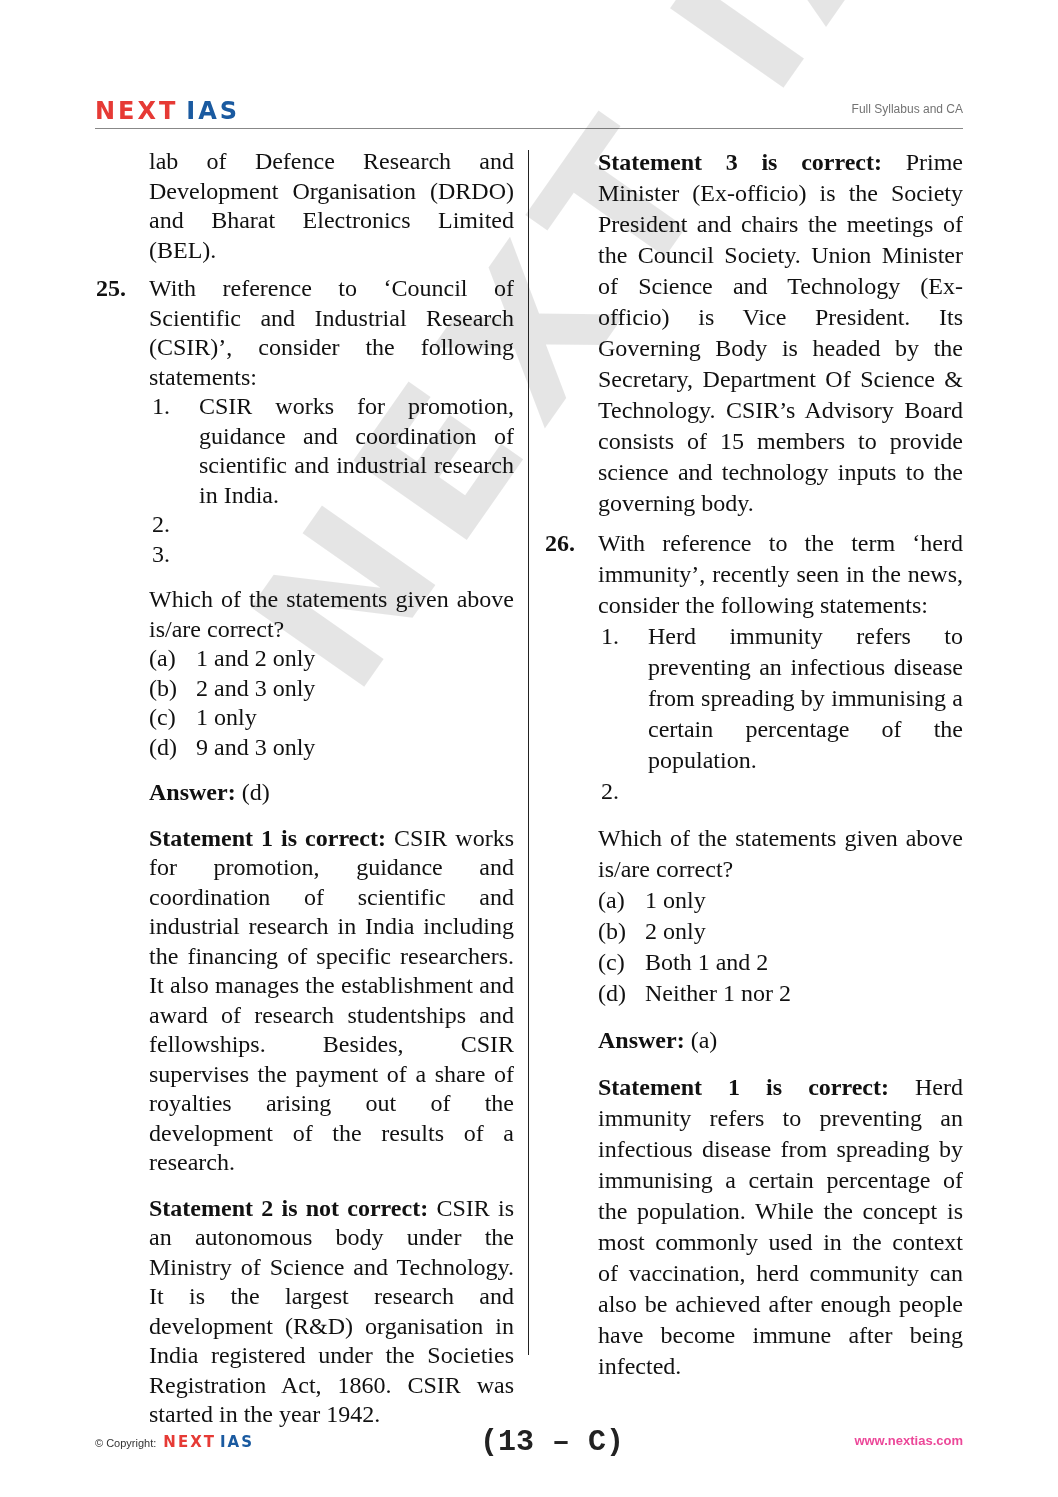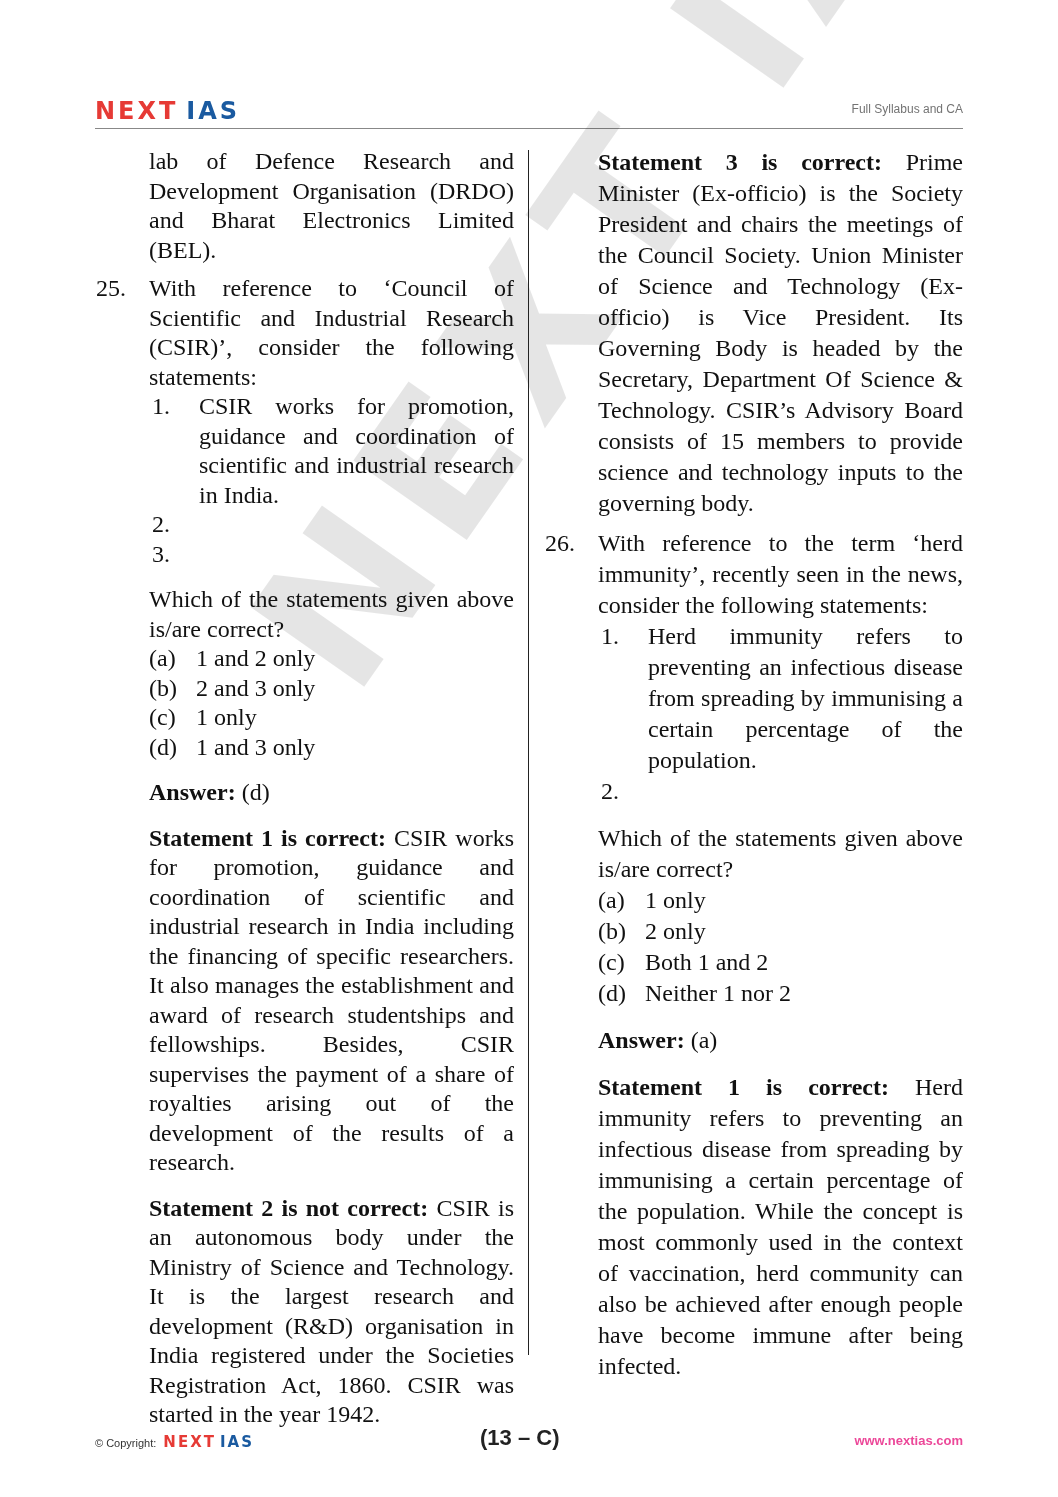--- a/index.html
+++ b/index.html
@@ -10,34 +10,34 @@
   .logo .ias { color:#1a5aa0; margin-left:8px; }
   .header-right { position:absolute; right:0; top:6px; font-family:"Liberation Sans", sans-serif; font-size:12px; color:#737373; }
   .header-rule { position:absolute; left:95px; top:128px; width:868px; height:1px; background:#888; }
   .col-divider { position:absolute; left:528px; top:150px; width:1px; height:1205px; background:#222; }
   .watermark { position:absolute; left:210px; top:600px; font-family:"DejaVu Sans", sans-serif; font-weight:bold; font-size:190px; color:rgba(0,0,0,0.10); transform:rotate(-55deg); transform-origin:left top; white-space:nowrap; letter-spacing:20px; pointer-events:none; }
   .col { position:absolute; top:147px; font-size:24px; line-height:29.5px; text-align:justify; }
   .col-left { left:96px; width:418px; }
   .col-right { left:545px; width:418px; line-height:31px; }
   .indent { padding-left:53px; }
   .qrow { display:flex; margin-top:9px; }
-  .qnum { width:53px; flex:none; font-weight:normal; }
+  .qnum { width:53px; flex:none; font-weight:bold; }
   .qtext { flex:1; }
   .stmt { display:flex; }
   .stmt .n { width:47px; flex:none; padding-left:3px; }
   .stmt .t { flex:1; }
   .para { margin-top:16px; }
   .opt { display:flex; }
   .opt .l { width:47px; flex:none; }
   .b { font-weight:bold; }
   .footer { position:absolute; left:95px; top:1378px; width:868px; height:30px;margin-top:47px; }
   .copy { position:absolute; left:0; top:8px; font-family:"Liberation Sans", sans-serif; font-size:11px; color:#333; }
   .copy .mini { font-family:"DejaVu Sans", sans-serif; font-weight:bold; font-size:15px; letter-spacing:2px; margin-left:4px; }
   .mini .next { color:#e63a35; } .mini .ias { color:#1a5aa0; margin-left:4px; }
-  .pageno { position:absolute; left:385px; top:0; font-family:Liberation Sans, sans-serif; font-size:22px; font-weight:bold; color:#222; }
+  .pageno { position:absolute; left:385px; top:0; font-family:Liberation Mono, monospace; font-size:30px; font-weight:bold; color:#222; }
   .site { position:absolute; right:0; top:8px; font-family:"Liberation Sans", sans-serif; font-size:13px; font-weight:bold; color:#ec4899; }
 </style>
 </head>
 <body>
 
 <div class="header">
   <div class="logo">
     <span class="next">NEXT</span><span class="ias">IAS</span>
   </div>
   <div class="header-right">Full Syllabus and CA</div>
@@ -73,21 +73,21 @@
       <div class="opt">
           <span class="l">(b)</span>
           <span>2 and 3 only</span>
         </div>
       <div class="opt">
           <span class="l">(c)</span>
           <span>1 only</span>
         </div>
       <div class="opt">
           <span class="l">(d)</span>
-          <span>1 and 3 only</span>
+          <span>9 and 3 only</span>
         </div>
       <div class="para"><span class="b">Answer:</span> <span>(d)</span></div>
       <div class="para"><span class="b">Statement 1 is correct:</span> <span>CSIR works for promotion, guidance and coordination of scientific and industrial research in India including the financing of specific researchers. It also manages the establishment and award of research studentships and fellowships. Besides, CSIR supervises the payment of a share of royalties arising out of the development of the results of a research.</span></div>
       <div class="para"><span class="b">Statement 2 is not correct:</span> <span>CSIR is an autonomous body under the Ministry of Science and Technology. It is the largest research and development (R&amp;D) organisation in India registered under the Societies Registration Act, 1860. CSIR was started in the year 1942.</span></div>
     </div>
   </div>
 </div>
 
 <div class="col col-right">
   <div class="indent"><span class="b">Statement 3 is correct:</span> <span>Prime Minister (Ex-officio) is the Society President and chairs the meetings of the Council Society. Union Minister of Science and Technology (Ex-officio) is Vice President. Its Governing Body is headed by the Secretary, Department Of Science &amp; Technology. CSIR’s Advisory Board consists of 15 members to provide science and technology inputs to the governing body.</span></div>

